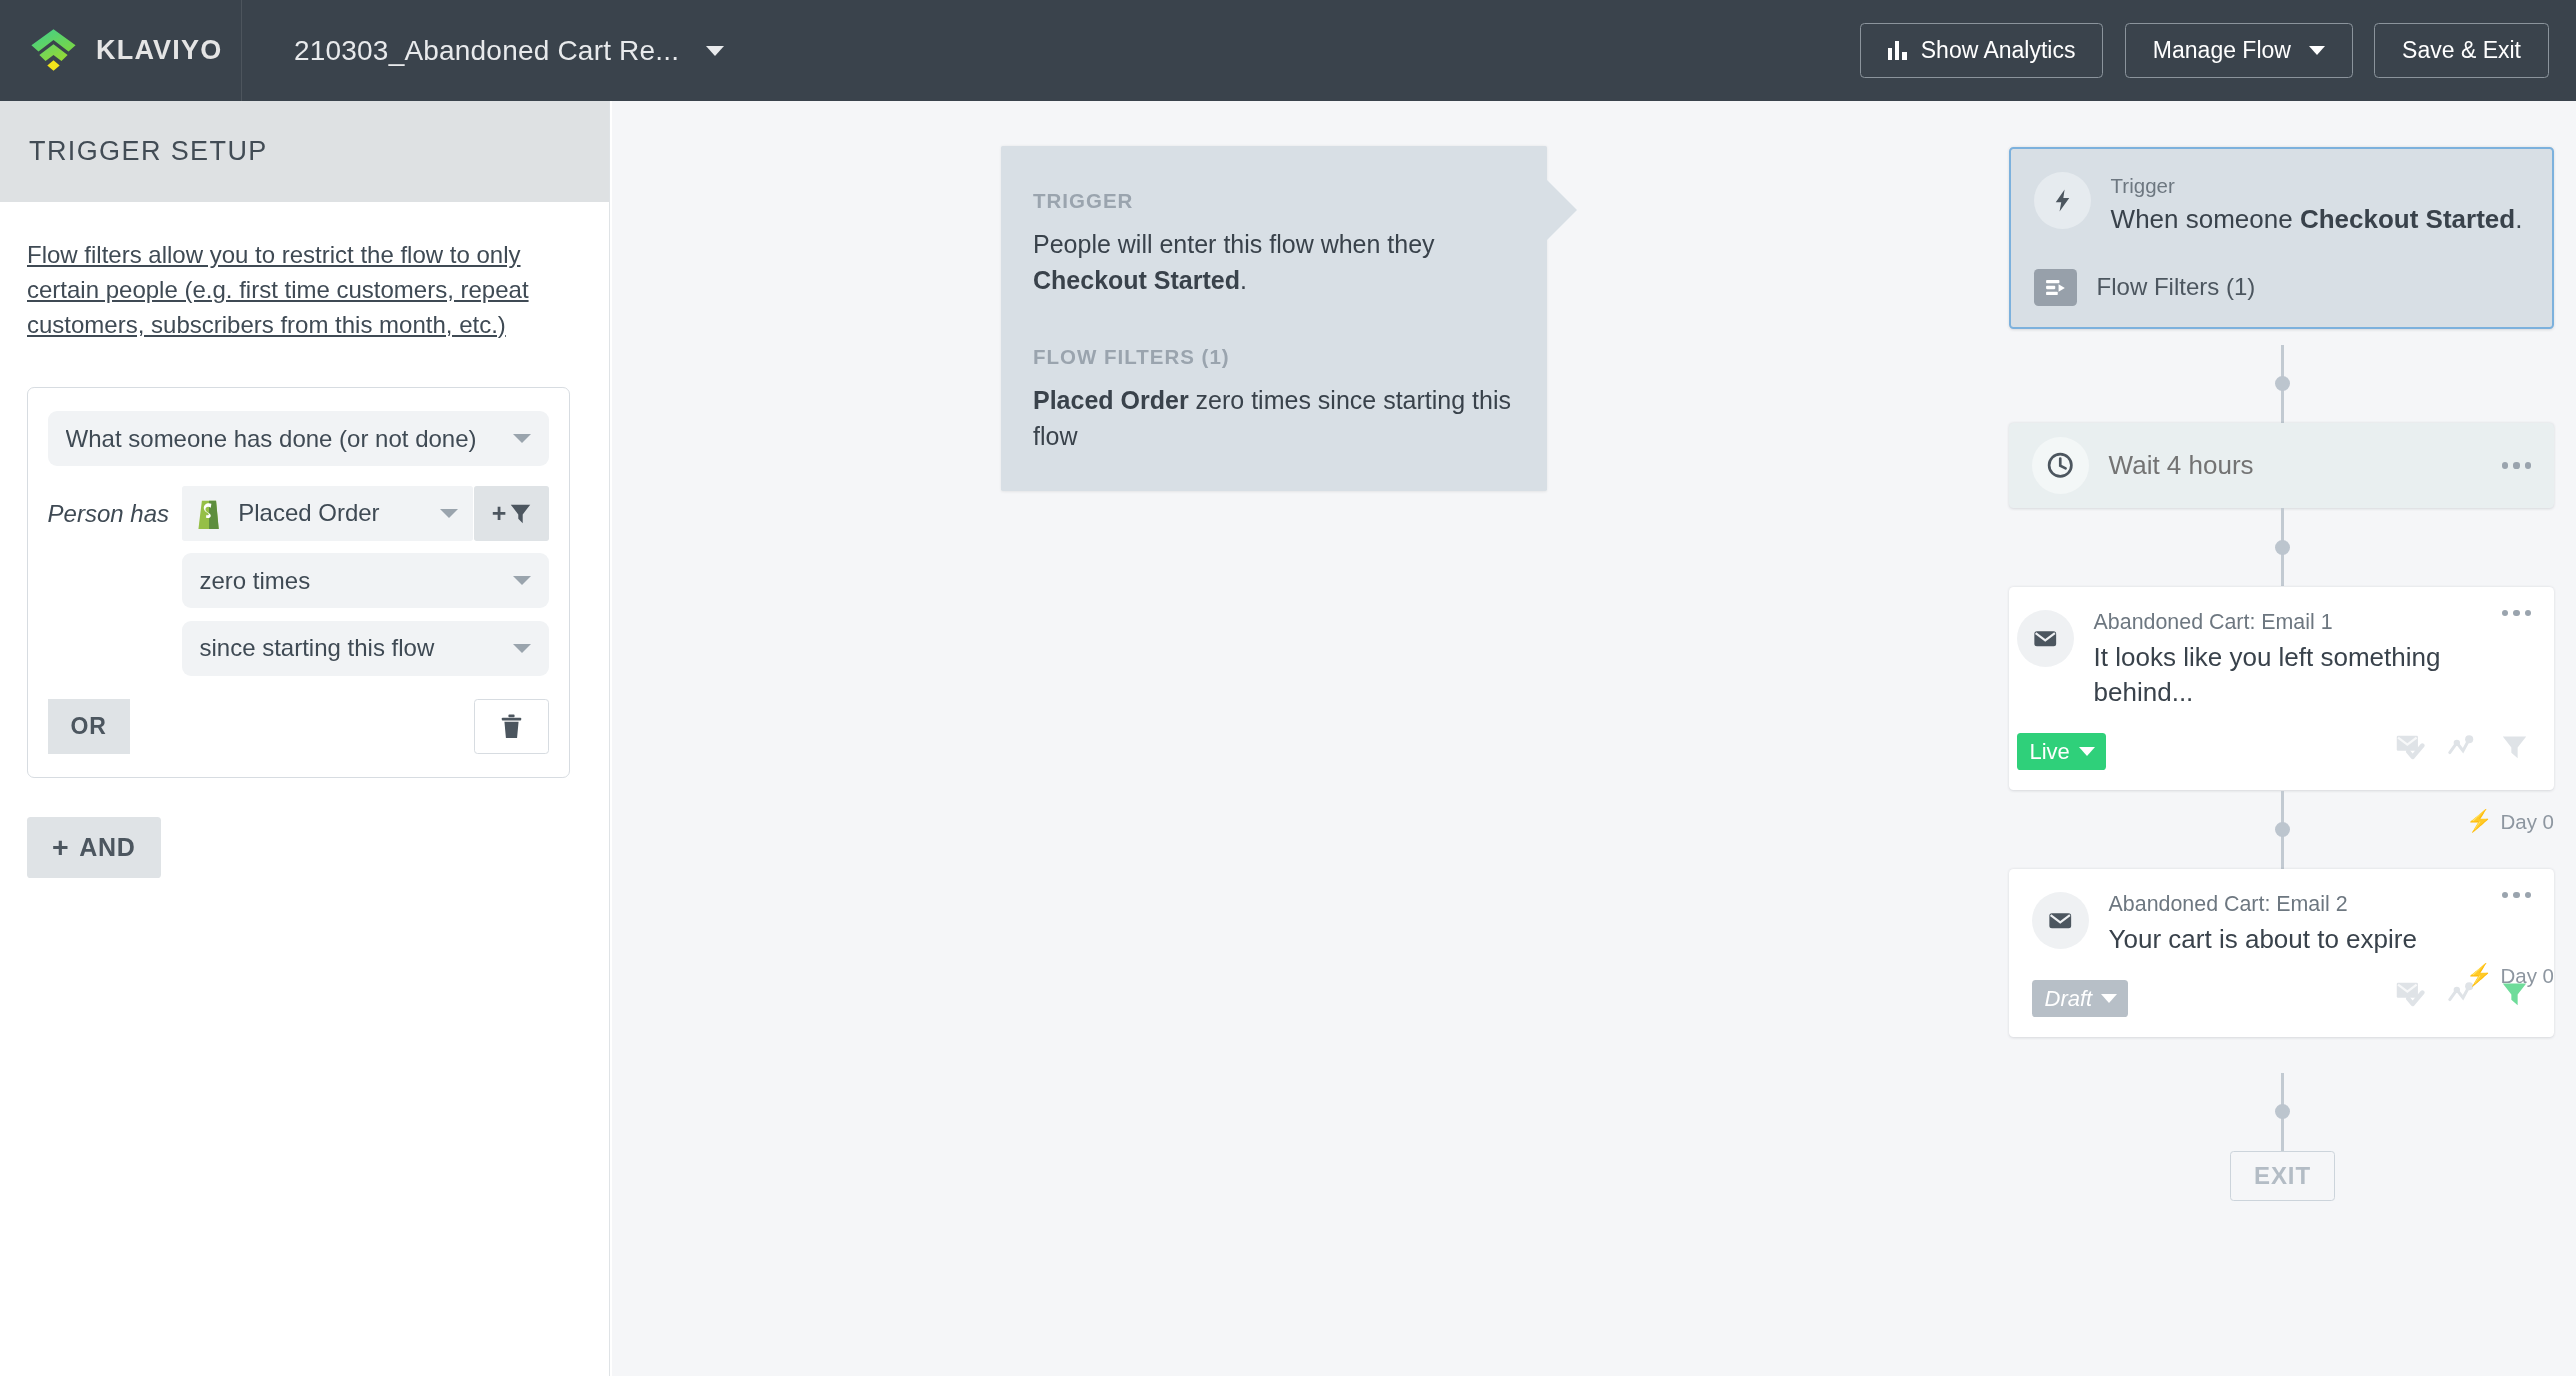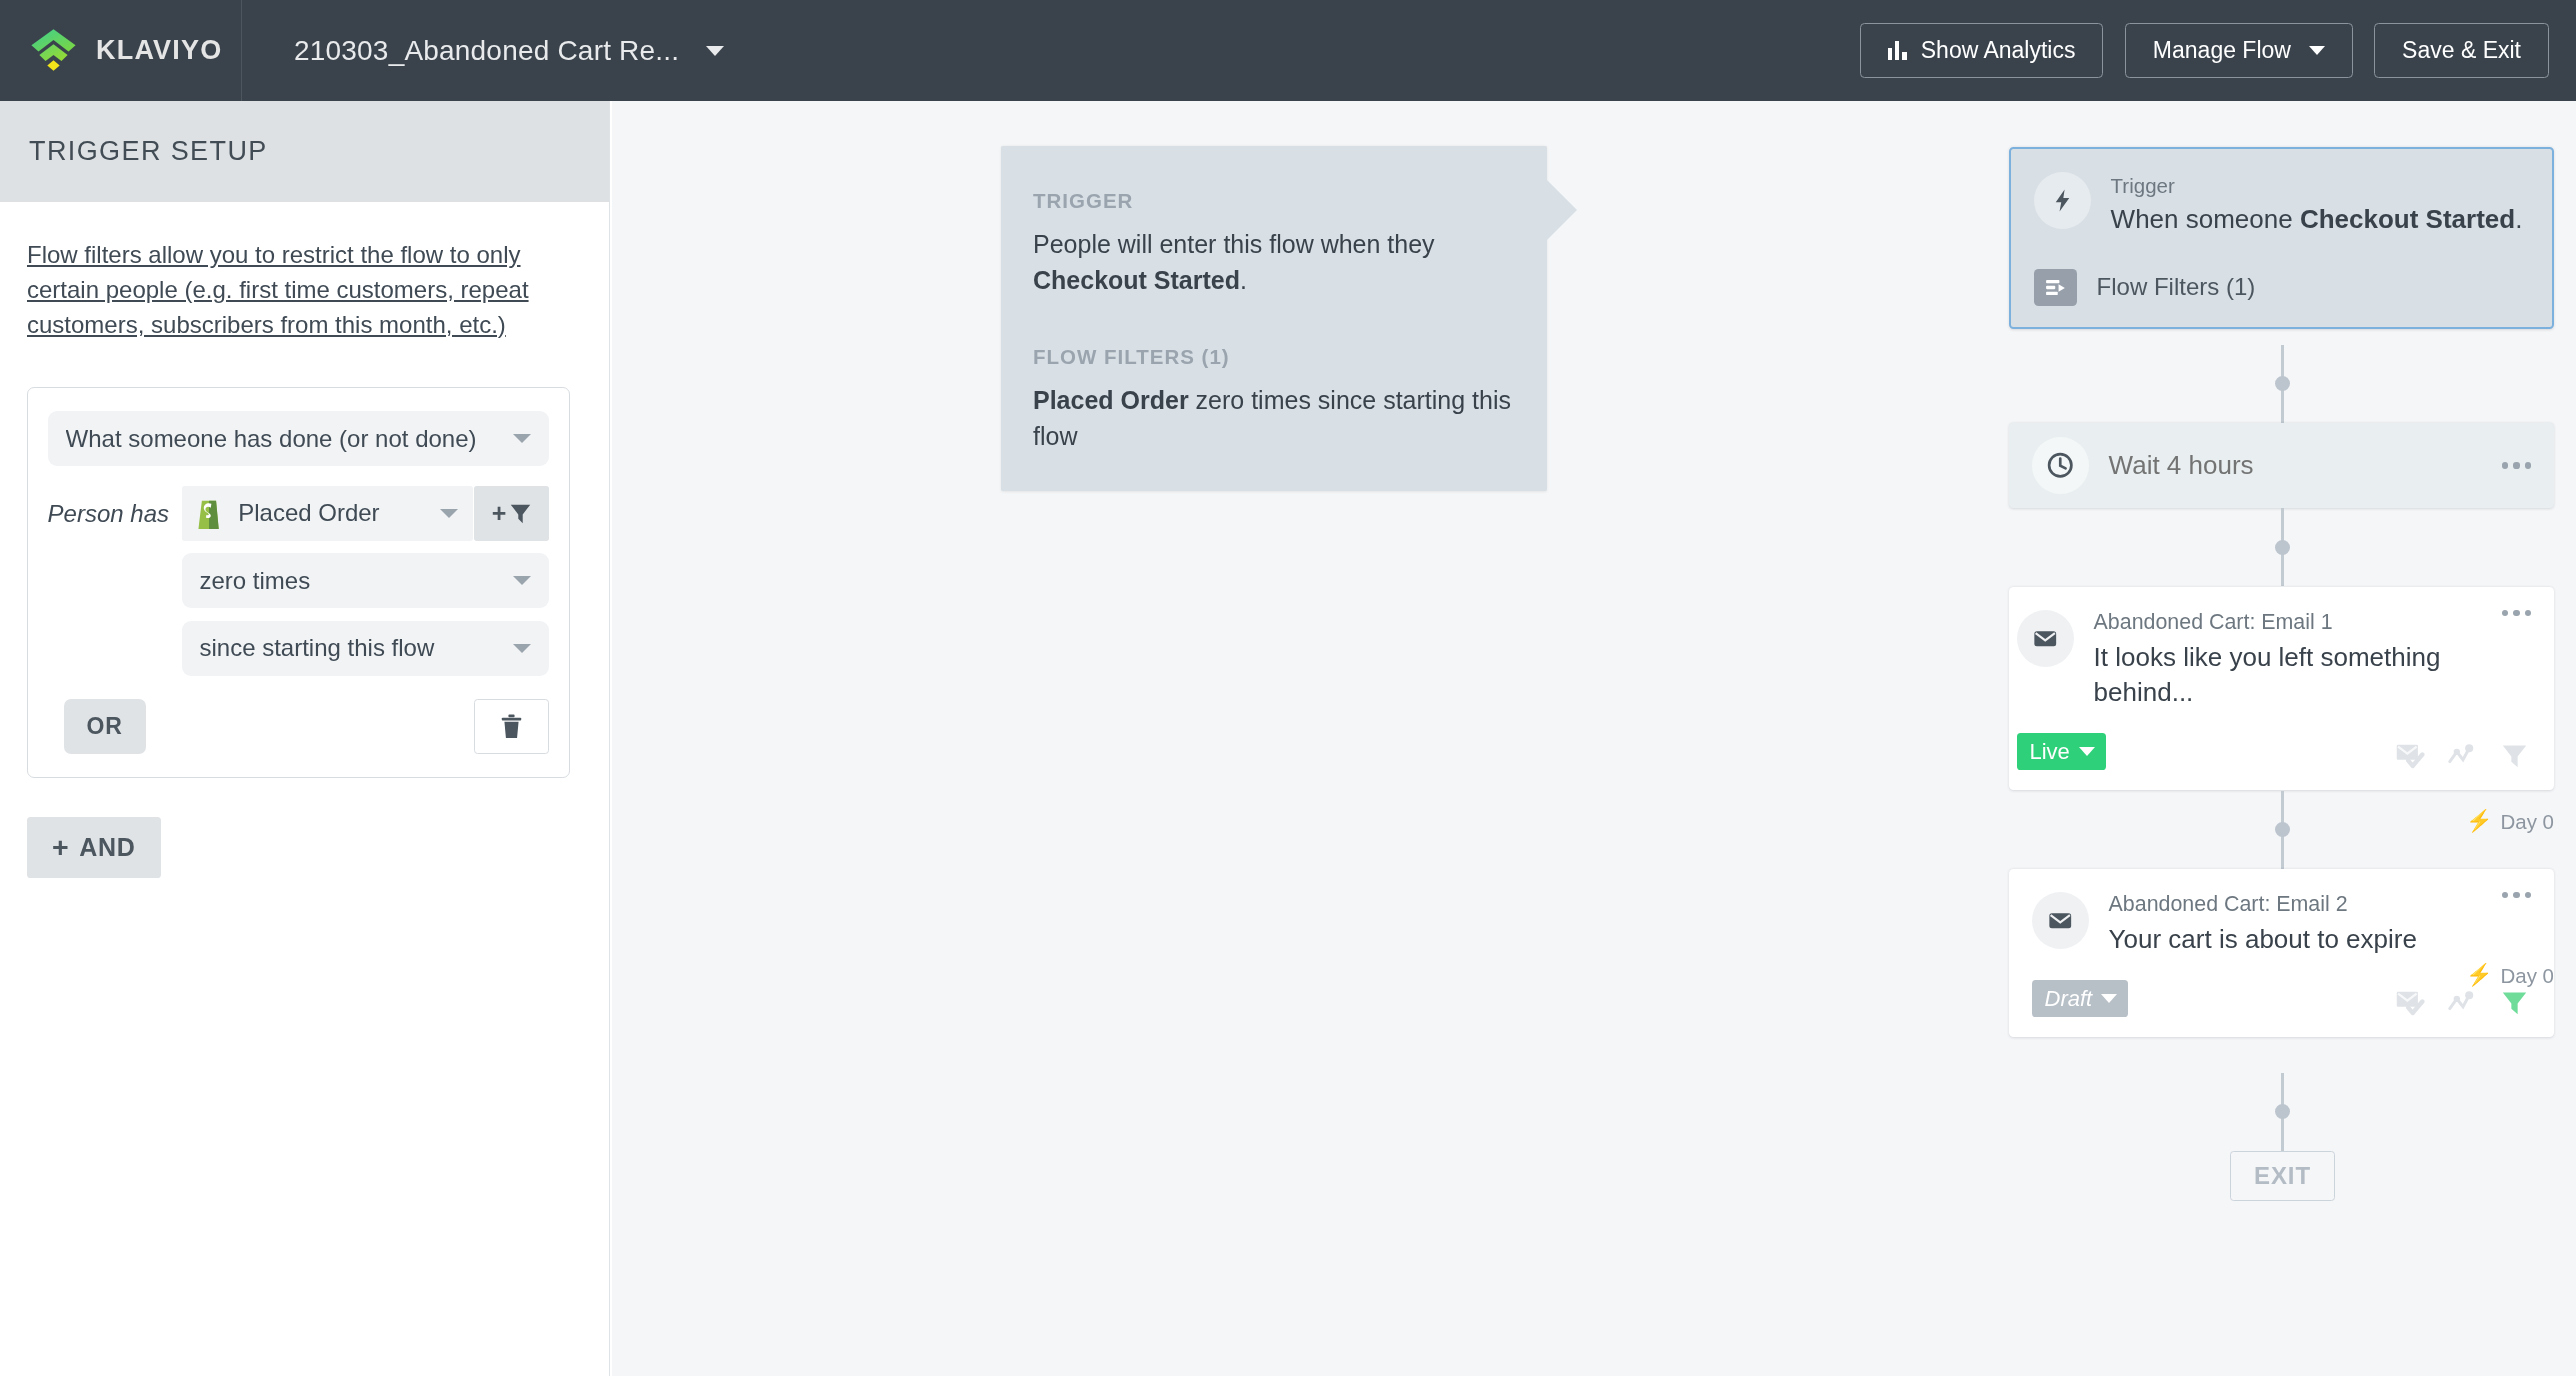--- a/index.html
+++ b/index.html
@@ -125,25 +125,24 @@
     width: 75px; background: #dfe3e6; border-radius: 2.7px;
     display: flex; align-items: center; justify-content: center;
     gap: 2.7px; cursor: pointer; margin-left: 1.8px;
   }
   .plus-glyph { font-size: 25px; color: #4c565f; font-weight: bold; line-height: 1; }
   .funnel-icon { width: 23px; height: 23px; }
   .card-footer {
     display: flex; align-items: center; margin-top: 23px;
   }
   .or-btn {
-    background: #dfe3e6; border-radius: 7px; border: none;
+    background: #dfe3e6; border-radius: 0; border: none;
     height: 55px; padding: 0 23px; font-size: 23px; color: #4c565f;
     font-weight: bold; letter-spacing: 0.7px; cursor: pointer;
     font-family: "Liberation Sans", sans-serif;
-    margin-left: 16px;
   }
   .trash-btn {
     margin-left: auto; width: 75px; height: 55px;
     border: 1.4px solid #d7dce1; border-radius: 3.6px; background: #fff;
     display: flex; align-items: center; justify-content: center;
     cursor: pointer;
   }
   .trash-icon { width: 23px; height: 27px; }
   .and-btn {
     margin-top: 39px; background: #dfe3e6; border: none; border-radius: 3.6px;
@@ -233,21 +232,21 @@
     display: block;
   }
 
   .node-email { padding: 23px 23px 19.6px 23px; }
   .email-top { display: flex; align-items: flex-start; gap: 19.6px; }
   .email-circ { background: #eff1f3; }
   .email-texts { flex: 1; }
   .email-name { font-size: 21.4px; color: #6d7780; margin-bottom: 5.3px; }
   .email-subject { font-size: 26px; color: #39424b; line-height: 1.35; }
   .email-footer {
-    display: flex; align-items: flex-end; margin-top: 23px;
+    display: flex; align-items: flex-start; margin-top: 23px;
   }
   .badge {
     border-radius: 3.6px; height: 37px; padding: 0 10.7px 0 12.5px;
     display: flex; align-items: center; gap: 9px; cursor: pointer;
   }
   .badge-label { font-size: 22px; color: #ffffff; }
   .badge .bcaret {
     width: 0; height: 0;
     border-left: 8px solid transparent;
     border-right: 8px solid transparent;

